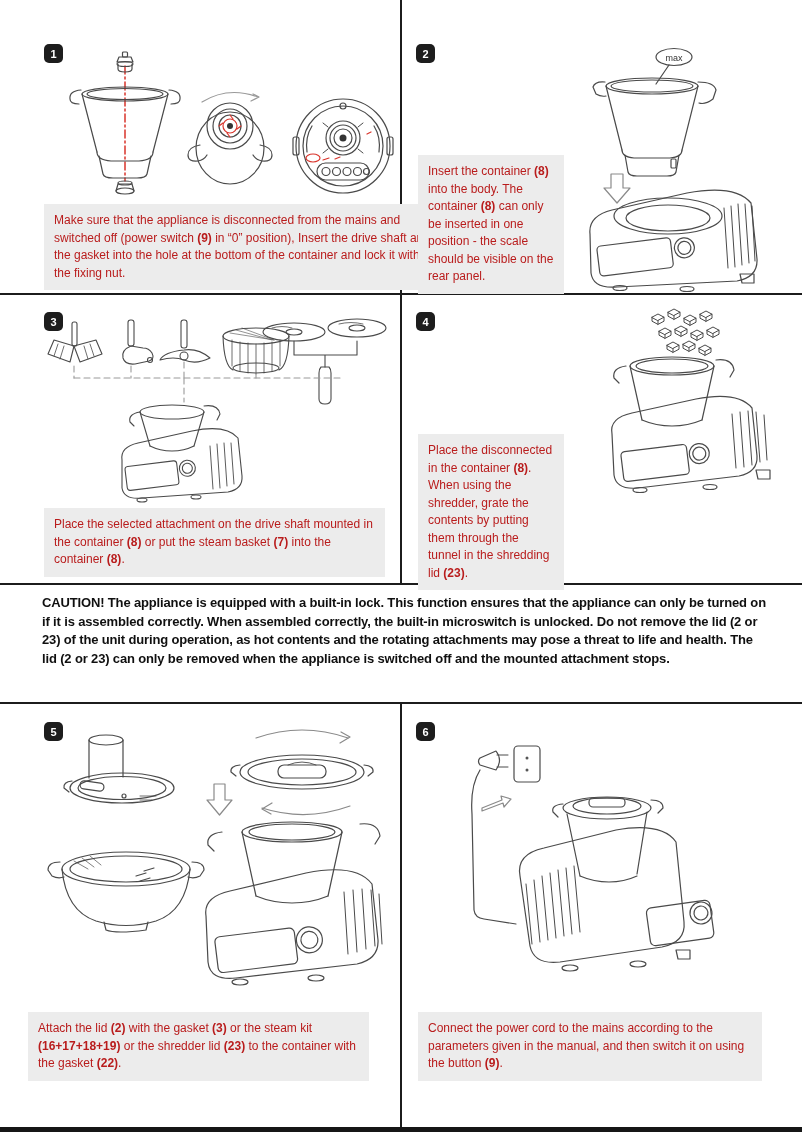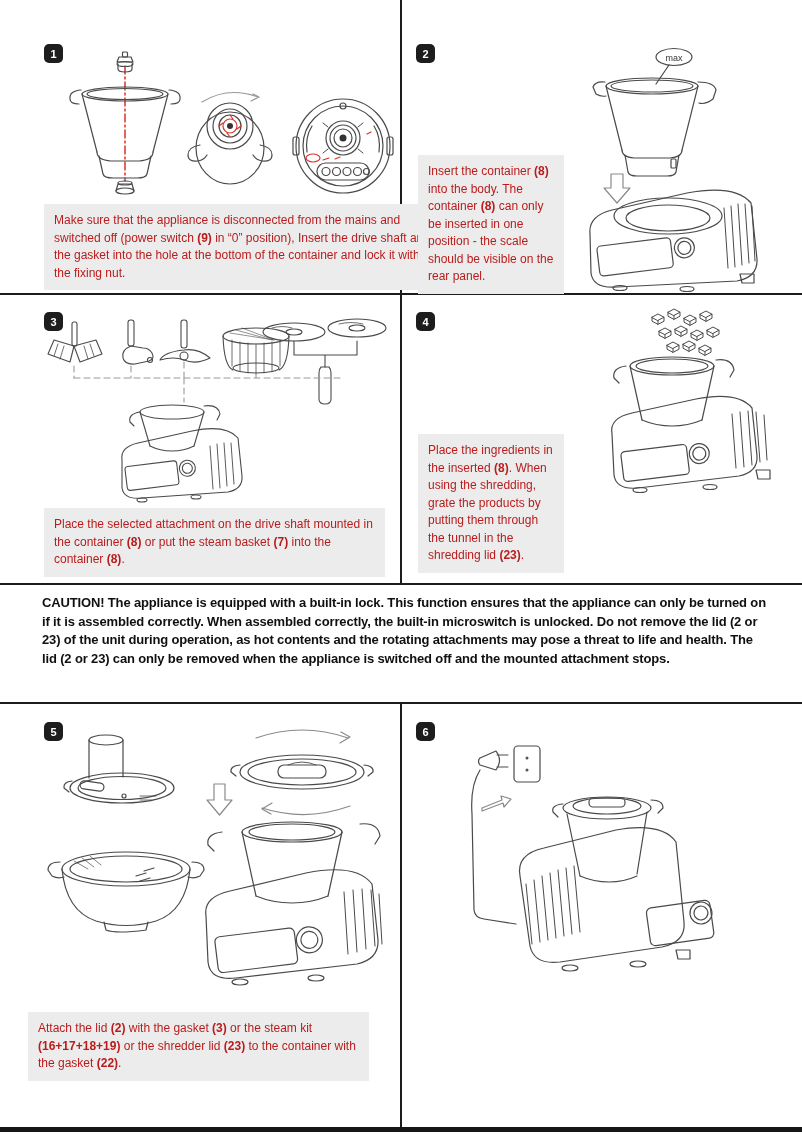--- a/index.html
+++ b/index.html
@@ -205,21 +205,21 @@
         <ellipse cx="98" cy="184" rx="5" ry="2"></ellipse>
         <ellipse cx="152" cy="181" rx="5" ry="2"></ellipse>
       </g>
     </g>
   </svg>
 
   <div class="caption" style="left:44px;top:508px;width:341px"><span>Place the selected attachment on the drive shaft mounted in the container </span><span class="b">(8)</span><span> or put the steam basket </span><span class="b">(7)</span><span> into the container </span><span class="b">(8)</span><span>.</span></div>
 
   <div class="badge" style="left:416px;top:312px">4</div>
 
-  <div class="caption" style="left:418px;top:434px;width:146px"><span>Place the ingredients in the inserted </span><span class="b">(8)</span><span>. When using the shredding, grate the products by putting them through the tunnel in the shredding lid </span><span class="b">(23)</span><span>.</span></div>
+  <div class="caption" style="left:418px;top:434px;width:146px"><span>Place the disconnected in the container </span><span class="b">(8)</span><span>. When using the shredder, grate the contents by putting them through the tunnel in the shredding lid </span><span class="b">(23)</span><span>.</span></div>
 
   <svg class="illus" style="left:560px;top:302px" width="228" height="212" viewBox="0 0 228 212">
     <defs>
       <g id="cube" stroke="#4a4a4a" fill="none" stroke-width="1">
         <path d="M0,3.2 L6,0 l6,3.2 L6,6.4 Z M0,3.2 v4 L6,10.4 v-4 M12,3.2 v4 L6,10.4"></path>
       </g>
     </defs>
     <g stroke="#4a4a4a" fill="none" stroke-width="1.2" stroke-linecap="round" stroke-linejoin="round">
       <g>
         <use href="#cube" x="92" y="12"></use>
@@ -350,14 +350,15 @@
           <circle cx="280" cy="190" r="11"></circle>
           <circle cx="280" cy="190" r="7"></circle>
         </g>
         <ellipse cx="148" cy="242" rx="8" ry="3"></ellipse>
         <ellipse cx="216" cy="238" rx="8" ry="3"></ellipse>
         <path d="M254,224 h14 v9 h-12 z"></path>
       </g>
     </g>
   </svg>
 
+  <div class="caption" style="left:418px;top:1012px;width:344px"><span>Connect the power cord to the mains according to the parameters given in the manual, and then switch it on using the button </span><span class="b">(9)</span><span>.</span></div>
 
 </div>
 
 </body></html>

